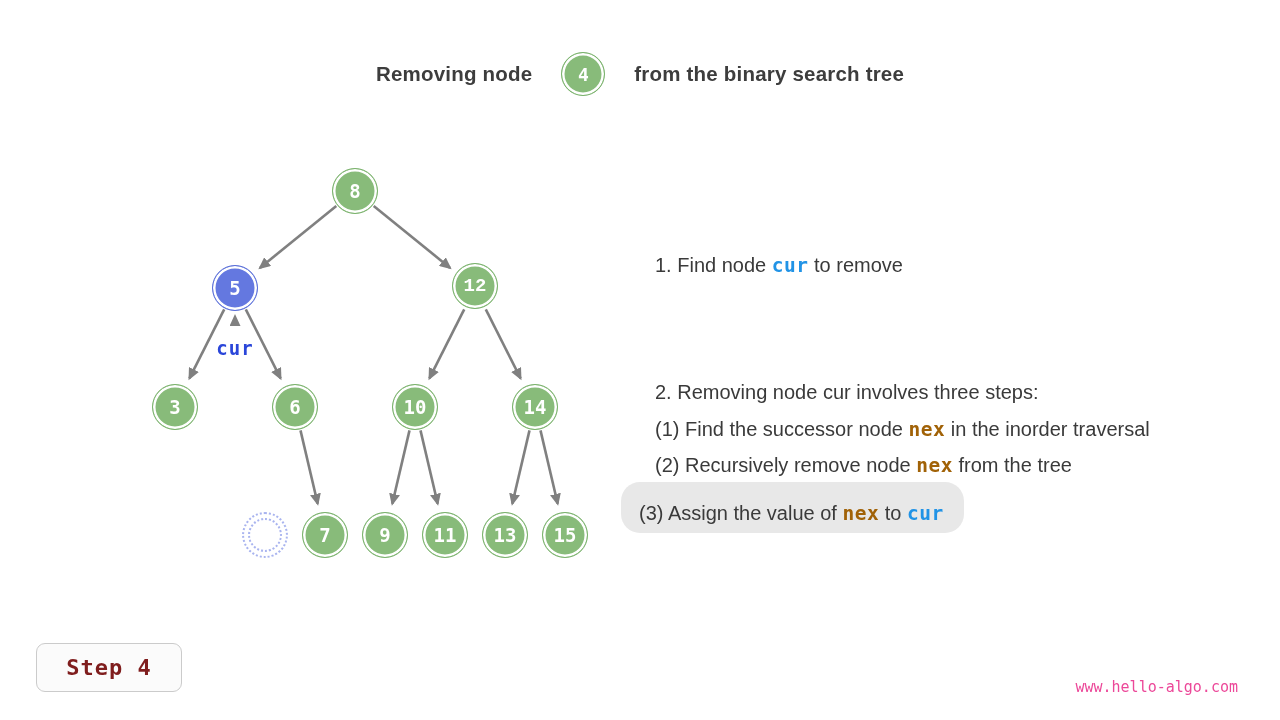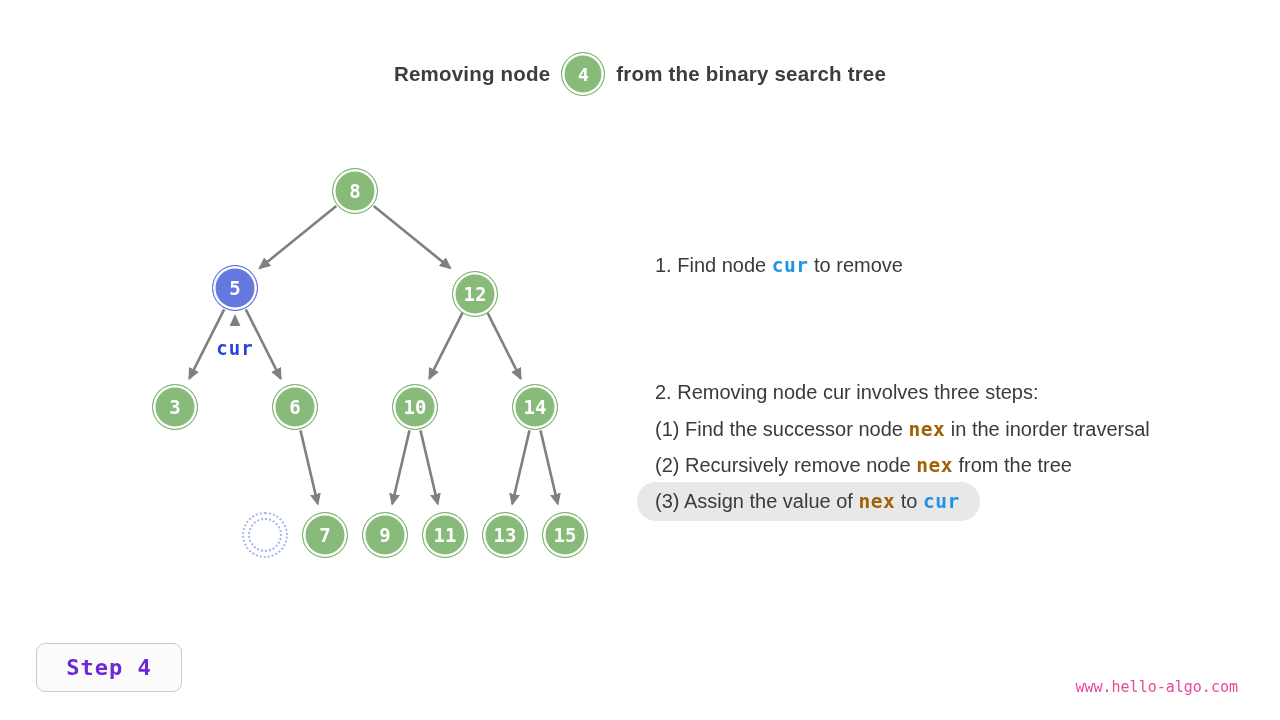--- a/index.html
+++ b/index.html
@@ -15,21 +15,21 @@
   }
 
   
   .title-row {
     position: absolute;
     left: 0; top: 52px;
     width: 100%;
     display: flex;
     justify-content: center;
     align-items: center;
-    gap: 11px;
+    gap: 29px;
   }
   .title-text {
     font-size: 20.5px;
     font-weight: bold;
     color: #3d3d3d;
     letter-spacing: 0.2px;
   }
   .title-node {
     width: 44px; height: 44px;
     border-radius: 50%;
@@ -95,38 +95,38 @@
   }
   .kw {
     font-family: "DejaVu Sans Mono", monospace;
     font-weight: bold;
     font-size: 19.5px;
     letter-spacing: 0.5px;
   }
   .kw.light { color: #2193e6; }
   .kw.royal { color: #a16207; }
   .ins.pill {
-    left: 637px;
+    left: 621px;
     background: #e8e8e8;
     border-radius: 19px;
-    padding: 5px 20px 5px 18px;
+    padding: 17px 20px 5px 18px;
   }
 
   
   .step-button {
     position: absolute;
     left: 36px; top: 643px;
     width: 146px; height: 49px;
     background: #fbfbfb;
     border: 1.5px solid #cbcbcb;
     border-radius: 9px;
     display: flex; align-items: center; justify-content: center;
     font-family: "DejaVu Sans Mono", monospace;
     font-size: 22px; font-weight: bold;
-    color: #6d28d9;
+    color: #7f1d1d;
     letter-spacing: 1px;
     cursor: pointer;
   }
 
   
   .watermark {
     position: absolute;
     right: 42px; top: 678px;
     font-family: "DejaVu Sans Mono", monospace;
     font-size: 15px;
@@ -162,21 +162,21 @@
         <line x1="300.5" y1="430.4" x2="317.7" y2="503.8" stroke="#808080" stroke-width="2.6" marker-end="url(#arrowhead)"></line>
         <line x1="409.5" y1="430.4" x2="392.3" y2="503.8" stroke="#808080" stroke-width="2.6" marker-end="url(#arrowhead)"></line>
         <line x1="420.5" y1="430.4" x2="437.7" y2="503.8" stroke="#808080" stroke-width="2.6" marker-end="url(#arrowhead)"></line>
         <line x1="529.5" y1="430.4" x2="512.3" y2="503.8" stroke="#808080" stroke-width="2.6" marker-end="url(#arrowhead)"></line>
         <line x1="540.5" y1="430.4" x2="557.7" y2="503.8" stroke="#808080" stroke-width="2.6" marker-end="url(#arrowhead)"></line>
         <line x1="235" y1="323" x2="235" y2="316" stroke="#808080" stroke-width="2" marker-end="url(#arrowhead)"></line>
       </svg>
     <div class="pointer-label">cur</div>
   <div class="tnode green" style="left: 332px; top: 168px;">8</div>
       <div class="tnode blue" style="left: 212px; top: 265px;">5</div>
-      <div class="tnode green" style="left: 452px; top: 271px;">12</div>
+      <div class="tnode green" style="left: 452px; top: 263px; font-family: Liberation Mono, monospace;">12</div>
       <div class="tnode green" style="left: 152px; top: 384px;">3</div>
       <div class="tnode green" style="left: 272px; top: 384px;">6</div>
       <div class="tnode green" style="left: 392px; top: 384px;">10</div>
       <div class="tnode green" style="left: 512px; top: 384px;">14</div>
       <div class="tnode dotted" style="left: 242px; top: 512px;">
         <div class="ghost-inner"></div>
       </div>
       <div class="tnode green" style="left: 302px; top: 512px;">7</div>
       <div class="tnode green" style="left: 362px; top: 512px;">9</div>
       <div class="tnode green" style="left: 422px; top: 512px;">11</div>

